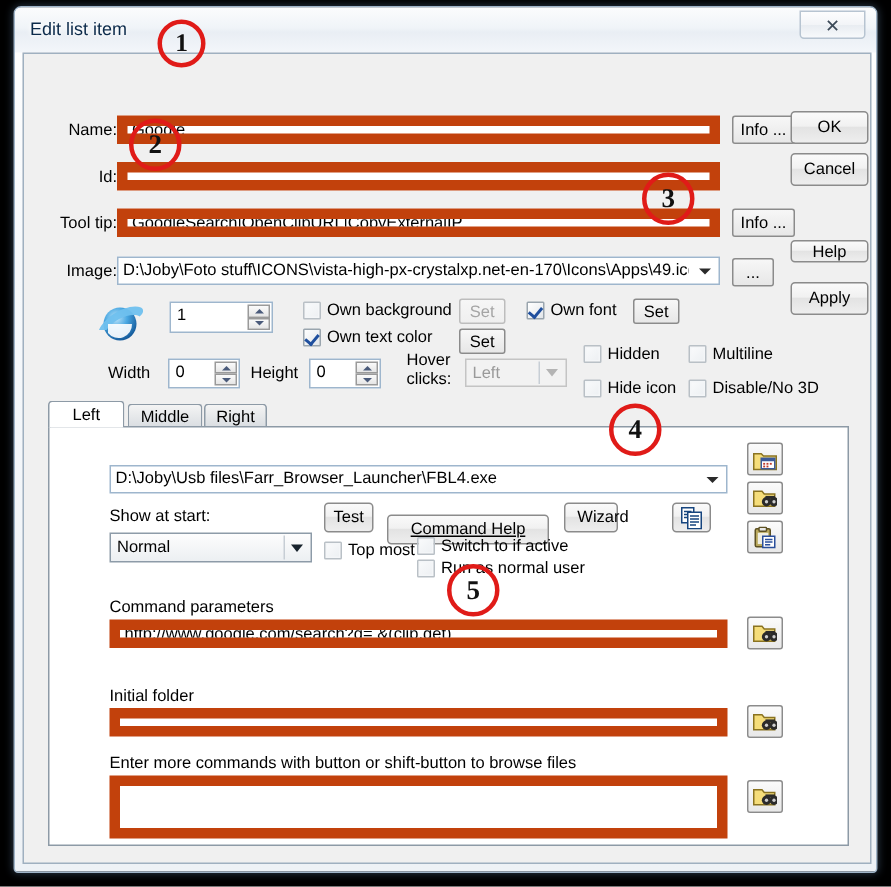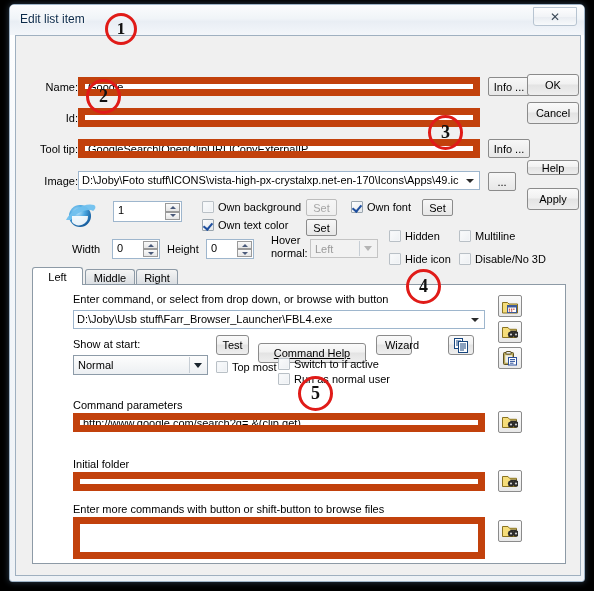--- a/index.html
+++ b/index.html
@@ -253,21 +253,21 @@
     <div class="lbl" style="left:151px;top:207px;">Height</div>
     <div class="spin" style="left:190px;top:203px;width:48px;height:20px;">
       <div class="v">0</div>
       <div class="ups">
         <div class="u"></div>
         <div class="d"></div>
       </div>
     </div>
 
     <div class="lbl" style="left:255px;top:198px;">Hover</div>
-    <div class="lbl" style="left:255px;top:211px;">normal:</div>
+    <div class="lbl" style="left:255px;top:211px;">clicks:</div>
     <div class="ddl disabled" style="left:294px;top:203px;width:68px;height:19px;">
       <div class="val">Left</div>
       <div class="arrow"></div>
     </div>
 
     <div class="cb dim" style="left:373px;top:194px;">
       <span class="box inner"></span>
       <span class="txt">Hidden</span>
     </div>
     <div class="cb dim" style="left:443px;top:194px;">
@@ -296,23 +296,22 @@
         <span>Middle</span>
       </div>
       <div class="tab inactive" style="left:104px;width:42px;">
         <span>Right</span>
       </div>
     </div>
 
     <div id="tabpanel">
       <div id="tabpanel-inner">
 
-        <div class="lbl" style="left:40px;top:8px;">Enter command, or select from drop down, or browse with button</div>
         <div class="combo" style="left:40px;top:25px;width:412px;height:19px;">
-          <div class="val">D:\Joby\Usb stuff\Farr_Browser_Launcher\FBL4.exe</div>
+          <div class="val">D:\Joby\Usb files\Farr_Browser_Launcher\FBL4.exe</div>
           <div class="arrow"></div>
         </div>
 
         <div class="lbl" style="left:40px;top:53px;">Show at start:</div>
         <div class="ddl" style="left:40px;top:70px;width:135px;height:20px;">
           <div class="val">Normal</div>
           <div class="arrow"></div>
         </div>
 
         <div class="btn" style="left:183px;top:50px;width:33px;height:20px;">Test</div>

